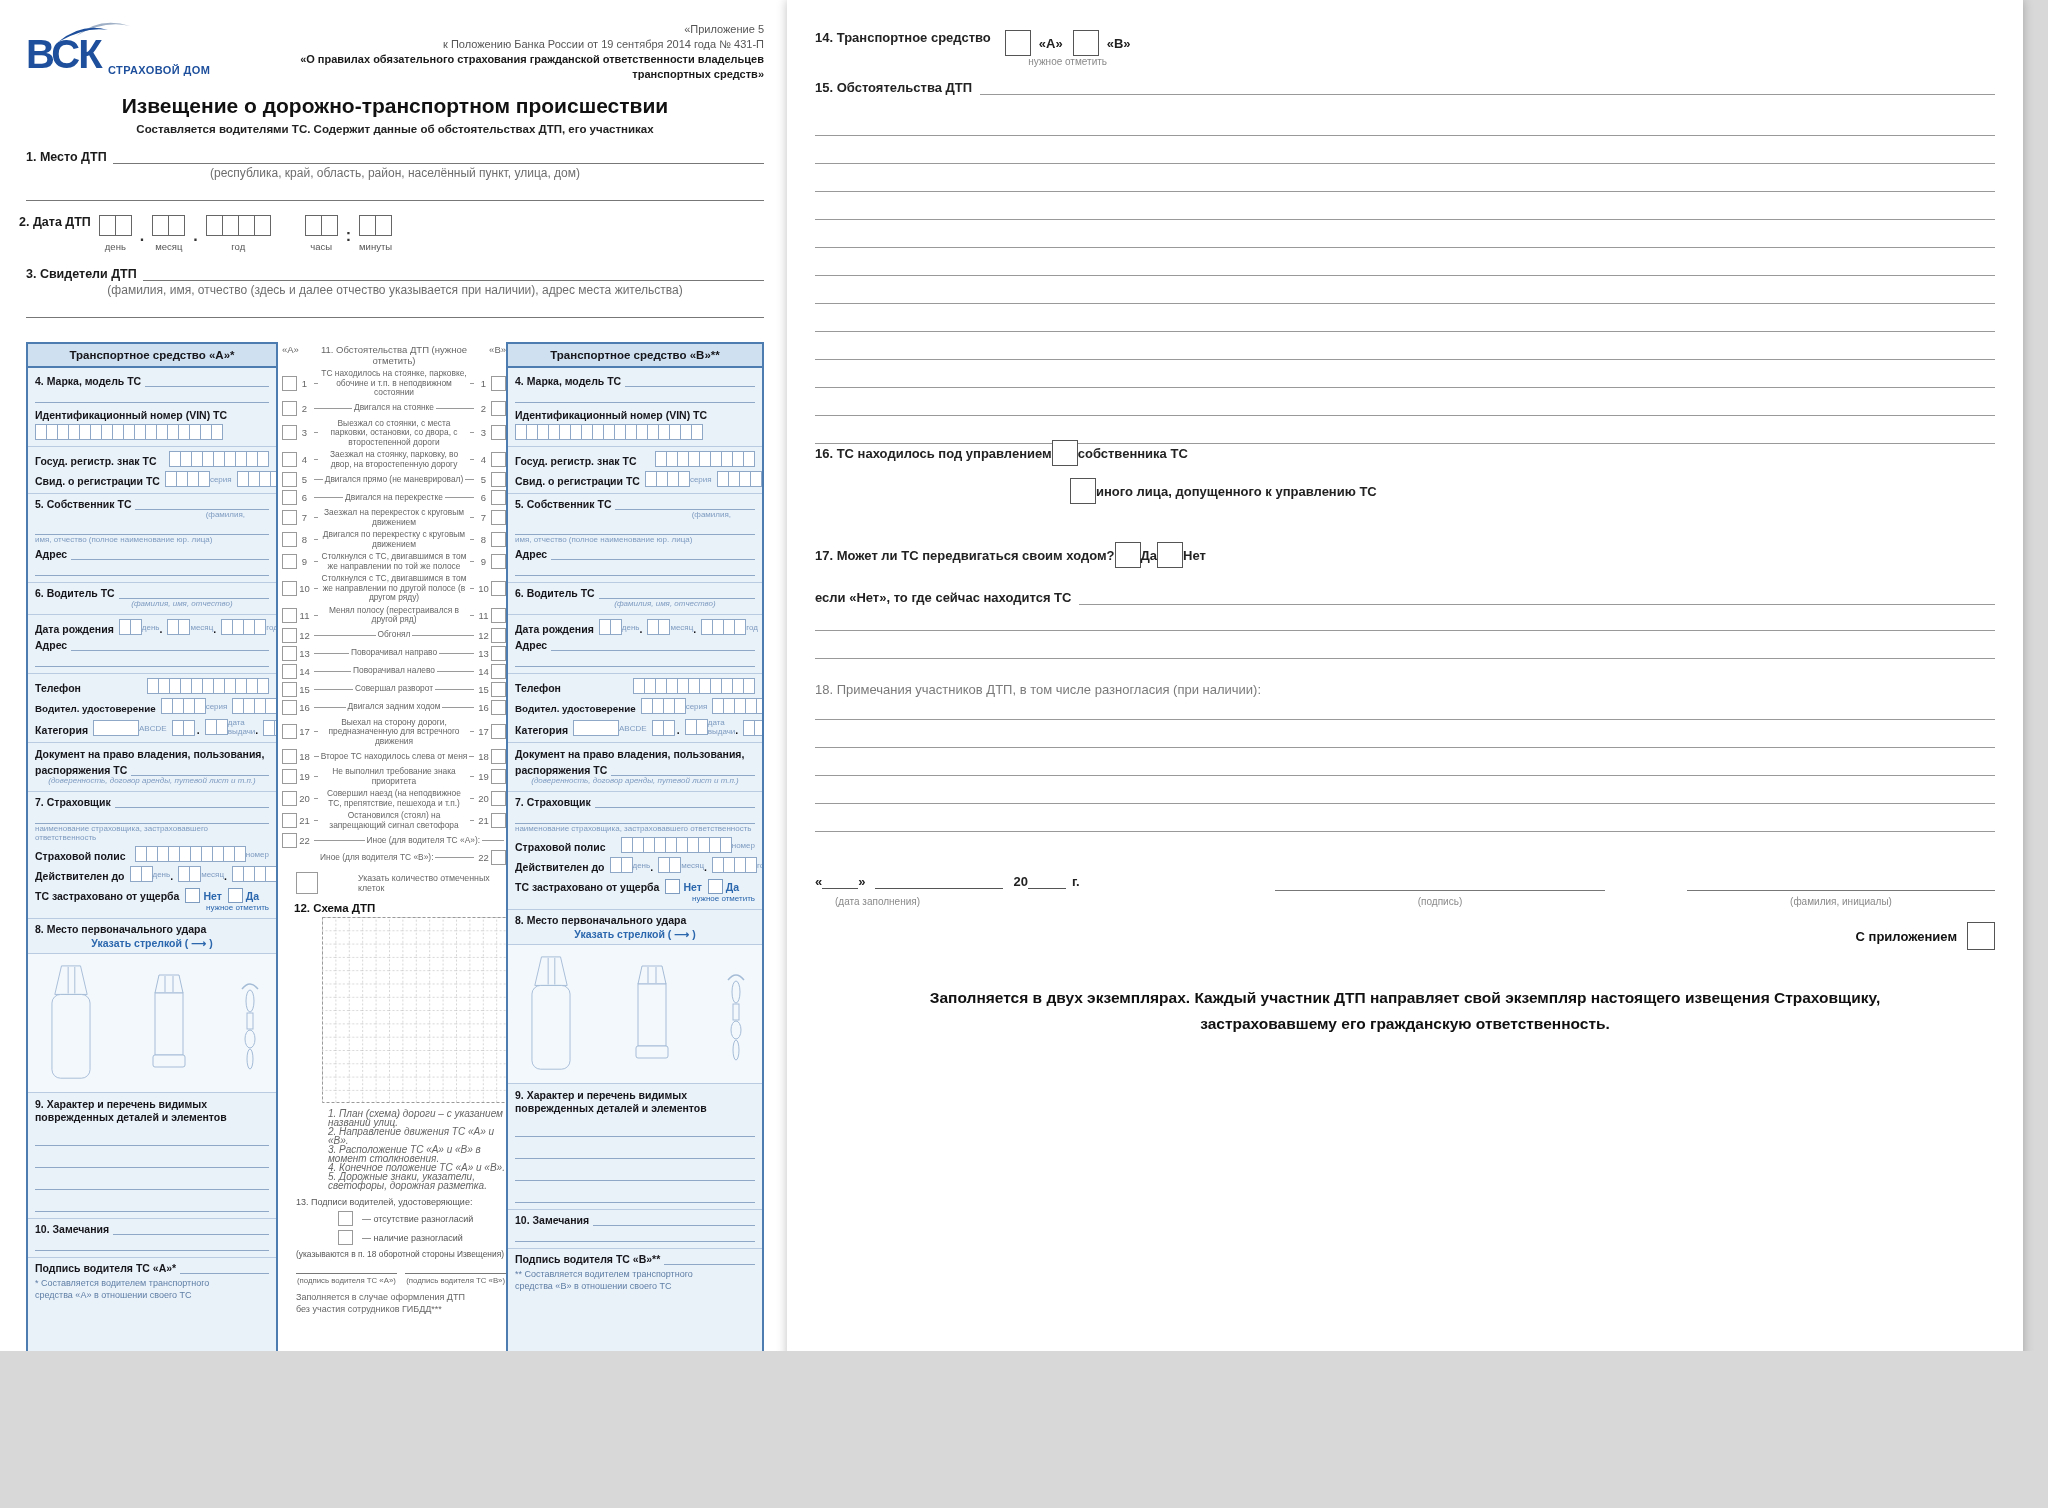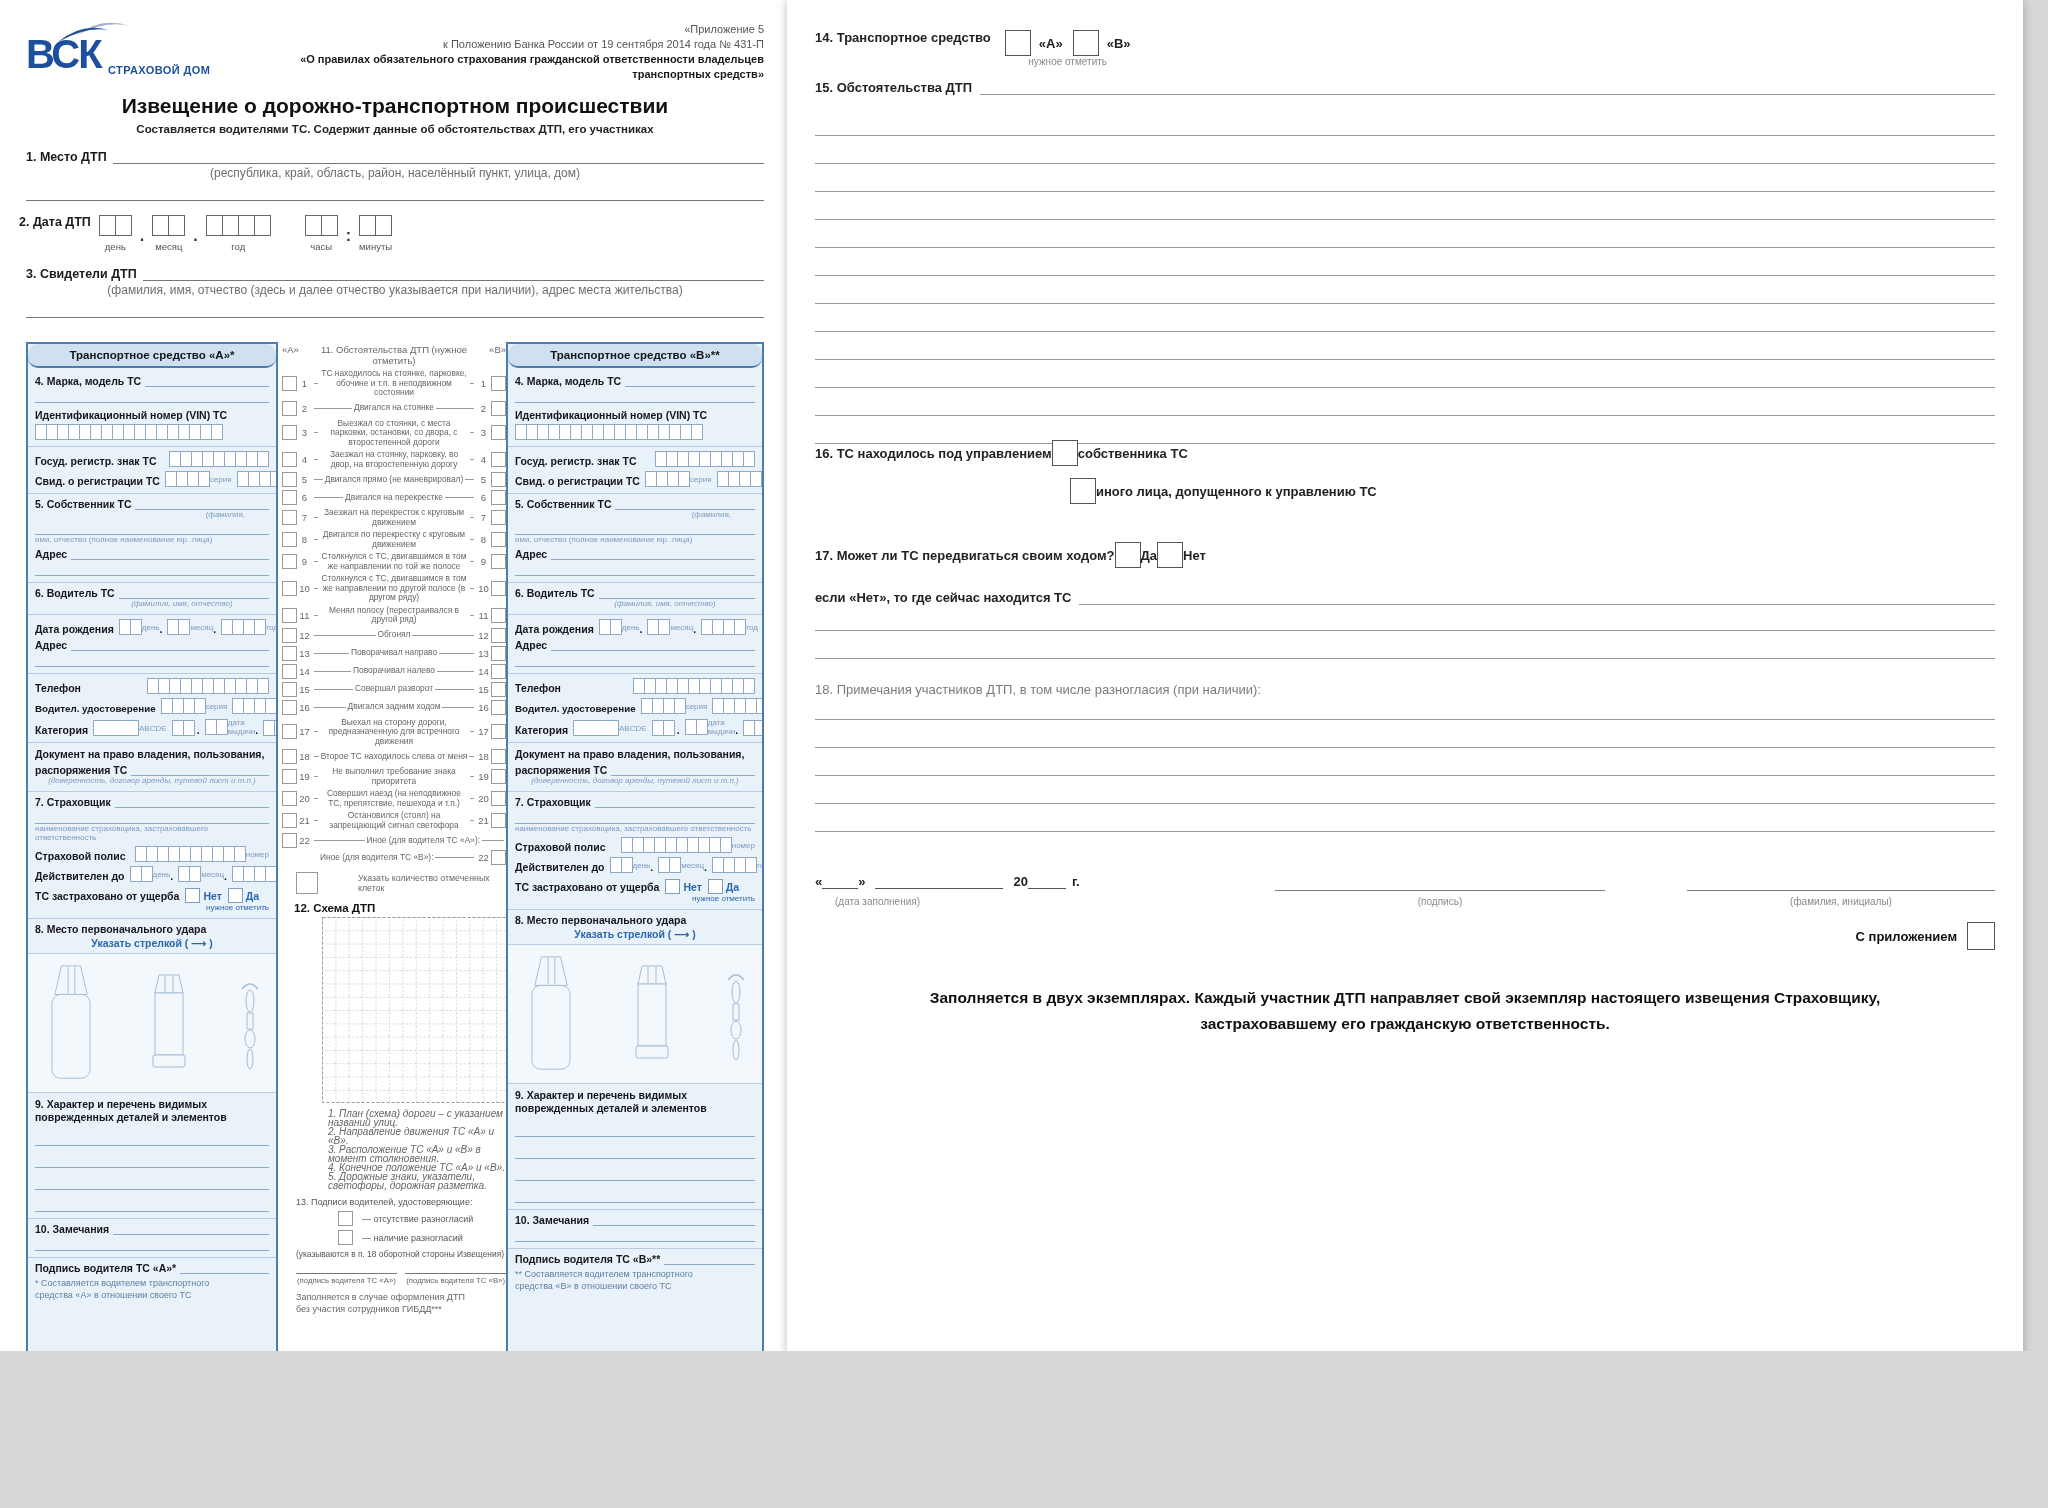--- a/index.html
+++ b/index.html
@@ -32,21 +32,21 @@
   .cg2 i{width:15px;height:19px;border:1px solid #666;border-left:none;background:#fff;}
   .cg2 i:first-child{border-left:1px solid #666;}
   .unit{font-size:9.5px;color:#555;margin-top:1px;}
   .dsep{font-weight:bold;margin:12px 0 0 8px;color:#333;}
 
   
   .cols{position:absolute;left:0;top:342px;width:790px;height:1086px;}
   .vcol{position:absolute;top:0;width:252px;height:1086px;border:2px solid #4c7cb0;background:#e9f1f9;box-sizing:border-box;overflow:hidden;}
   .vA{left:26px;}
   .vB{left:506px;width:258px;}
-  .vhead{background:#cfe0f0;border-bottom:2px solid #4c7cb0;text-align:center;font-weight:bold;font-size:11.5px;color:#15151a;padding:5px 0;border-radius:10px;}
+  .vhead{background:#cfe0f0;border-bottom:2px solid #4c7cb0;text-align:center;font-weight:bold;font-size:11.5px;color:#15151a;padding:5px 0;}
   .vbody{padding:3px 7px 0 7px;}
   .vr{display:flex;align-items:flex-end;margin-top:4px;}
   .vl{font-size:10.5px;font-weight:bold;color:#15151a;white-space:nowrap;}
   .vl.sm{font-size:9.8px;}
   .vul{flex:1;border-bottom:1px solid #8fa8c8;height:10px;margin-left:4px;}
   .vulf{border-bottom:1px solid #8fa8c8;height:13px;margin-top:2px;}
   .vh{font-size:8px;color:#7e9cc0;}
   .tc{text-align:center;font-style:italic;}
   .tr{text-align:right;}
   .cg{display:flex;}

